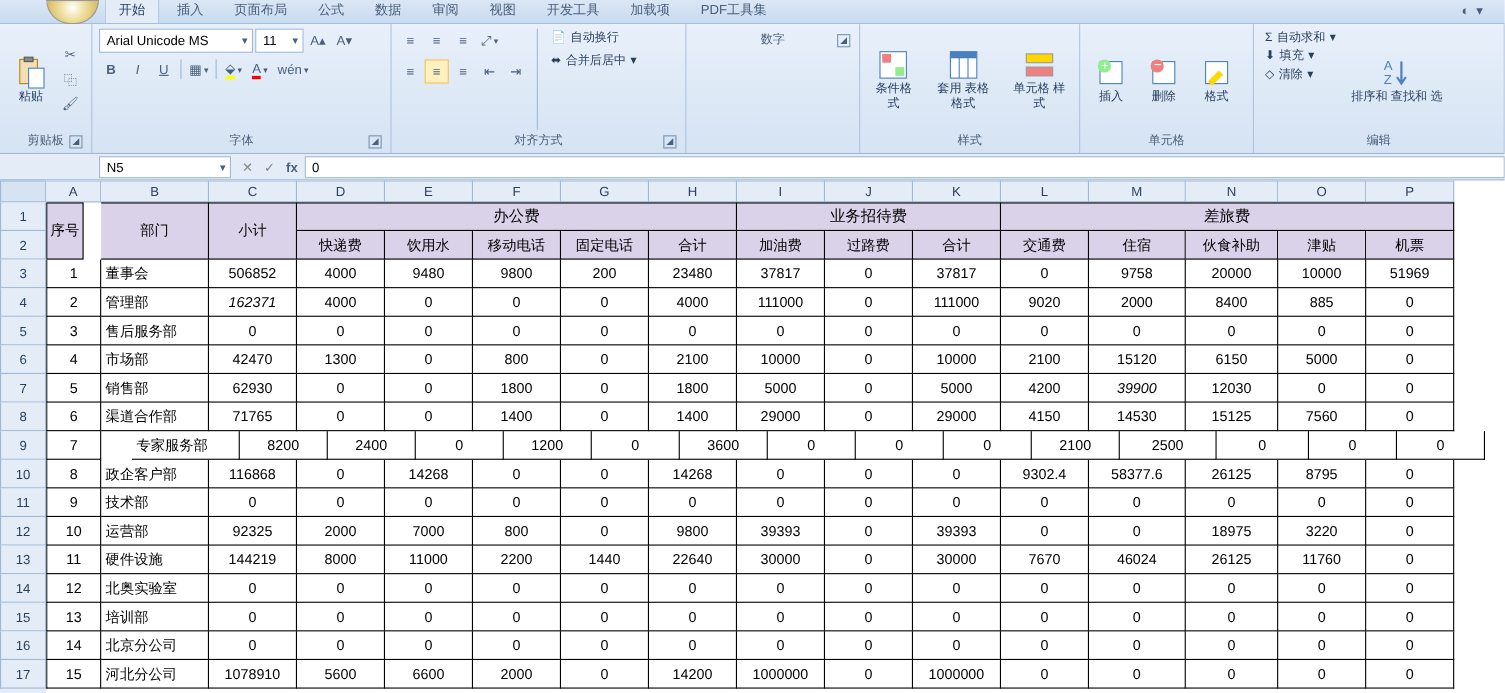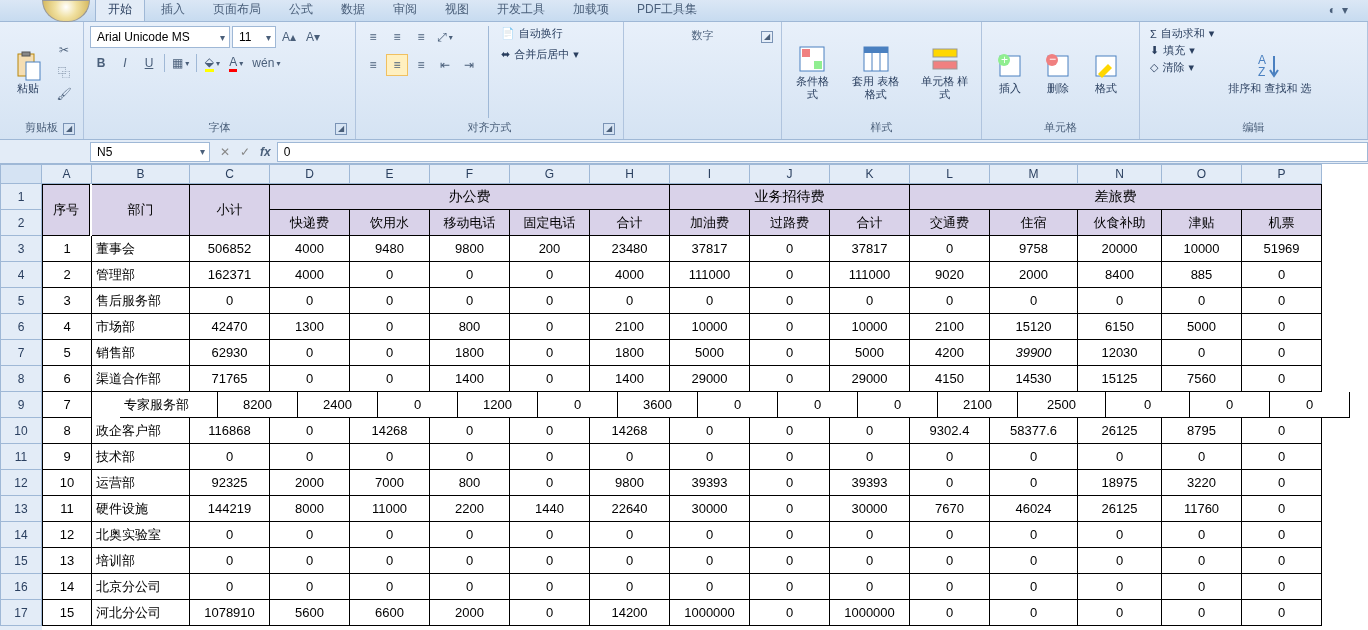--- a/index.html
+++ b/index.html
@@ -27,21 +27,21 @@
 .combo.num-fmt { width: 140px; }
 .icon-btn { min-width: 22px; height: 22px; display: flex; align-items: center; justify-content: center; border: 1px solid transparent; cursor: pointer; color: #4a5f7a; padding: 0 2px; }
 .icon-btn.dd::after { content: "▾"; font-size: 8px; margin-left: 2px; }
 .icon-btn.active { border-color: #f0c060; background: #fff0c0; }
 .edit-line { display: flex; gap: 4px; font-size: 11px; color: #2a3f5f; align-items: center; padding: 0 4px; }
 .namebox-row { height: 24px; background: #e3ecf7; display: flex; align-items: center; border-bottom: 1px solid #9fb8d6; }
 .namebox { width: 120px; height: 20px; background: #fff; border: 1px solid #9fb8d6; margin-left: 90px; padding: 0 20px 0 6px; position: relative; display: flex; align-items: center; }
 .namebox::after { content: "▾"; position: absolute; right: 4px; font-size: 10px; color: #4a5f7a; }
 .fx-btns { display: flex; gap: 2px; padding: 0 6px; color: #888; }
 .fx-btns span { width: 18px; text-align: center; cursor: pointer; }
-.fx-label { font-style: italic; font-weight: bold; color: #4a5f7a; margin-right: 6px; }
+.fx-label { font-weight: bold; color: #4a5f7a; margin-right: 6px; }
 .formula-bar { flex: 1; height: 20px; background: #fff; border: 1px solid #9fb8d6; padding: 0 6px; display: flex; align-items: center; }
 .sheet-area { display: flex; height: calc(630px - 22px - 118px - 24px); }
 .row-hdrs { width: 42px; background: #e3ecf7; }
 .row-hdr-corner { height: 20px; border: 1px solid #9fb8d6; background: #d5e3f3; }
 .row-hdr { height: 26px; border: 1px solid #9fb8d6; border-top: none; text-align: center; line-height: 26px; color: #2a3f5f; background: #e3ecf7; font-size: 12px; }
 .grid-wrap { flex: 1; overflow: hidden; }
 .col-hdrs { display: flex; height: 20px; }
 .col-hdr { border: 1px solid #9fb8d6; border-left: none; background: #e3ecf7; text-align: center; line-height: 18px; color: #2a3f5f; font-size: 12px; }
 .data-grid { }
 .data-row { display: flex; height: 26px; }
@@ -295,21 +295,21 @@
           <div class="col-hdr" style="width: 80px;">J</div>
           <div class="col-hdr" style="width: 80px;">K</div>
           <div class="col-hdr" style="width: 80px;">L</div>
           <div class="col-hdr" style="width: 88px;">M</div>
           <div class="col-hdr" style="width: 84px;">N</div>
           <div class="col-hdr" style="width: 80px;">O</div>
           <div class="col-hdr" style="width: 80px;">P</div>
         </div>
       <div class="data-grid">
           <div class="data-row" style="height: 26px; position: relative;">
-            <div class="cell hdr-cell" style="width: 48px; height: 52px; border-bottom: 1px solid rgb(0, 0, 0); position: absolute; left: 0px; top: 0px; border-top: 1px solid rgb(0, 0, 0); border-left: 1px solid rgb(0, 0, 0);">序号</div>
+            <div class="cell hdr-cell" style="width: 34px; height: 52px; border-bottom: 1px solid rgb(0, 0, 0); position: absolute; left: 0px; top: 0px; border-top: 1px solid rgb(0, 0, 0); border-left: 1px solid rgb(0, 0, 0);">序号</div>
             <div class="cell hdr-cell" style="width: 98px; height: 52px; position: absolute; left: 50px; top: 0px; border-top: 1px solid rgb(0, 0, 0);">部门</div>
             <div class="cell merge-hdr" style="width: 400px; margin-left: 228px; border-top: 1px solid rgb(0, 0, 0);">办公费</div>
             <div class="cell hdr-cell" style="width: 80px; height: 52px; position: absolute; left: 148px; top: 0px; border-top: 1px solid rgb(0, 0, 0);">小计</div>
             <div class="cell merge-hdr" style="width: 240px; border-top: 1px solid rgb(0, 0, 0);">业务招待费</div>
             <div class="cell merge-hdr" style="width: 412px; border-top: 1px solid rgb(0, 0, 0);">差旅费</div>
           </div>
           <div class="data-row">
             <div class="cell hdr-cell" style="width: 50px; visibility: hidden; border-left: 1px solid rgb(0, 0, 0);"></div>
             <div class="cell hdr-cell" style="width: 98px; visibility: hidden;"></div>
             <div class="cell hdr-cell" style="width: 80px; visibility: hidden;"></div>
@@ -341,21 +341,21 @@
             <div class="cell" style="width: 80px;">37817</div>
             <div class="cell" style="width: 80px;">0</div>
             <div class="cell" style="width: 88px;">9758</div>
             <div class="cell" style="width: 84px;">20000</div>
             <div class="cell" style="width: 80px;">10000</div>
             <div class="cell" style="width: 80px;">51969</div>
           </div>
           <div class="data-row">
             <div class="cell" style="width: 50px; border-left: 1px solid rgb(0, 0, 0);">2</div>
             <div class="cell left" style="width: 98px;">管理部</div>
-            <div class="cell" style="width: 80px;">162371</div>
+            <div class="cell" style="width: 80px; font-style: italic;">162371</div>
             <div class="cell" style="width: 80px;">4000</div>
             <div class="cell" style="width: 80px;">0</div>
             <div class="cell" style="width: 80px;">0</div>
             <div class="cell" style="width: 80px;">0</div>
             <div class="cell" style="width: 80px;">4000</div>
             <div class="cell" style="width: 80px;">111000</div>
             <div class="cell" style="width: 80px;">0</div>
             <div class="cell" style="width: 80px;">111000</div>
             <div class="cell" style="width: 80px;">9020</div>
             <div class="cell" style="width: 88px;">2000</div>

